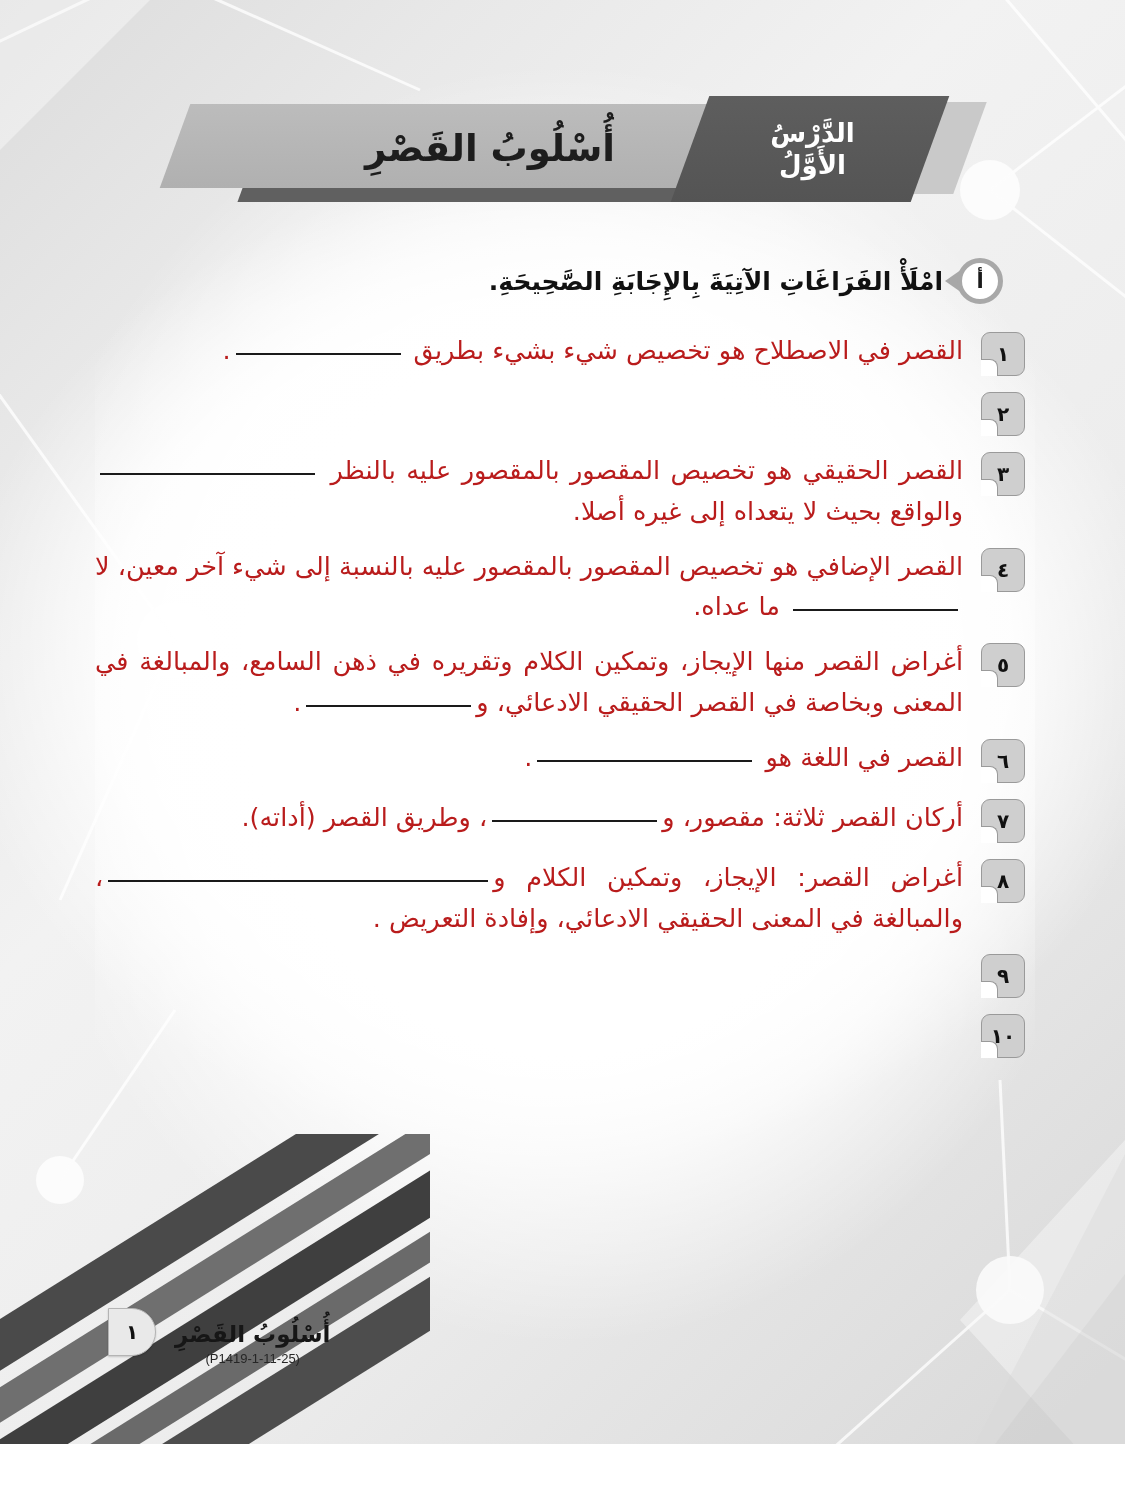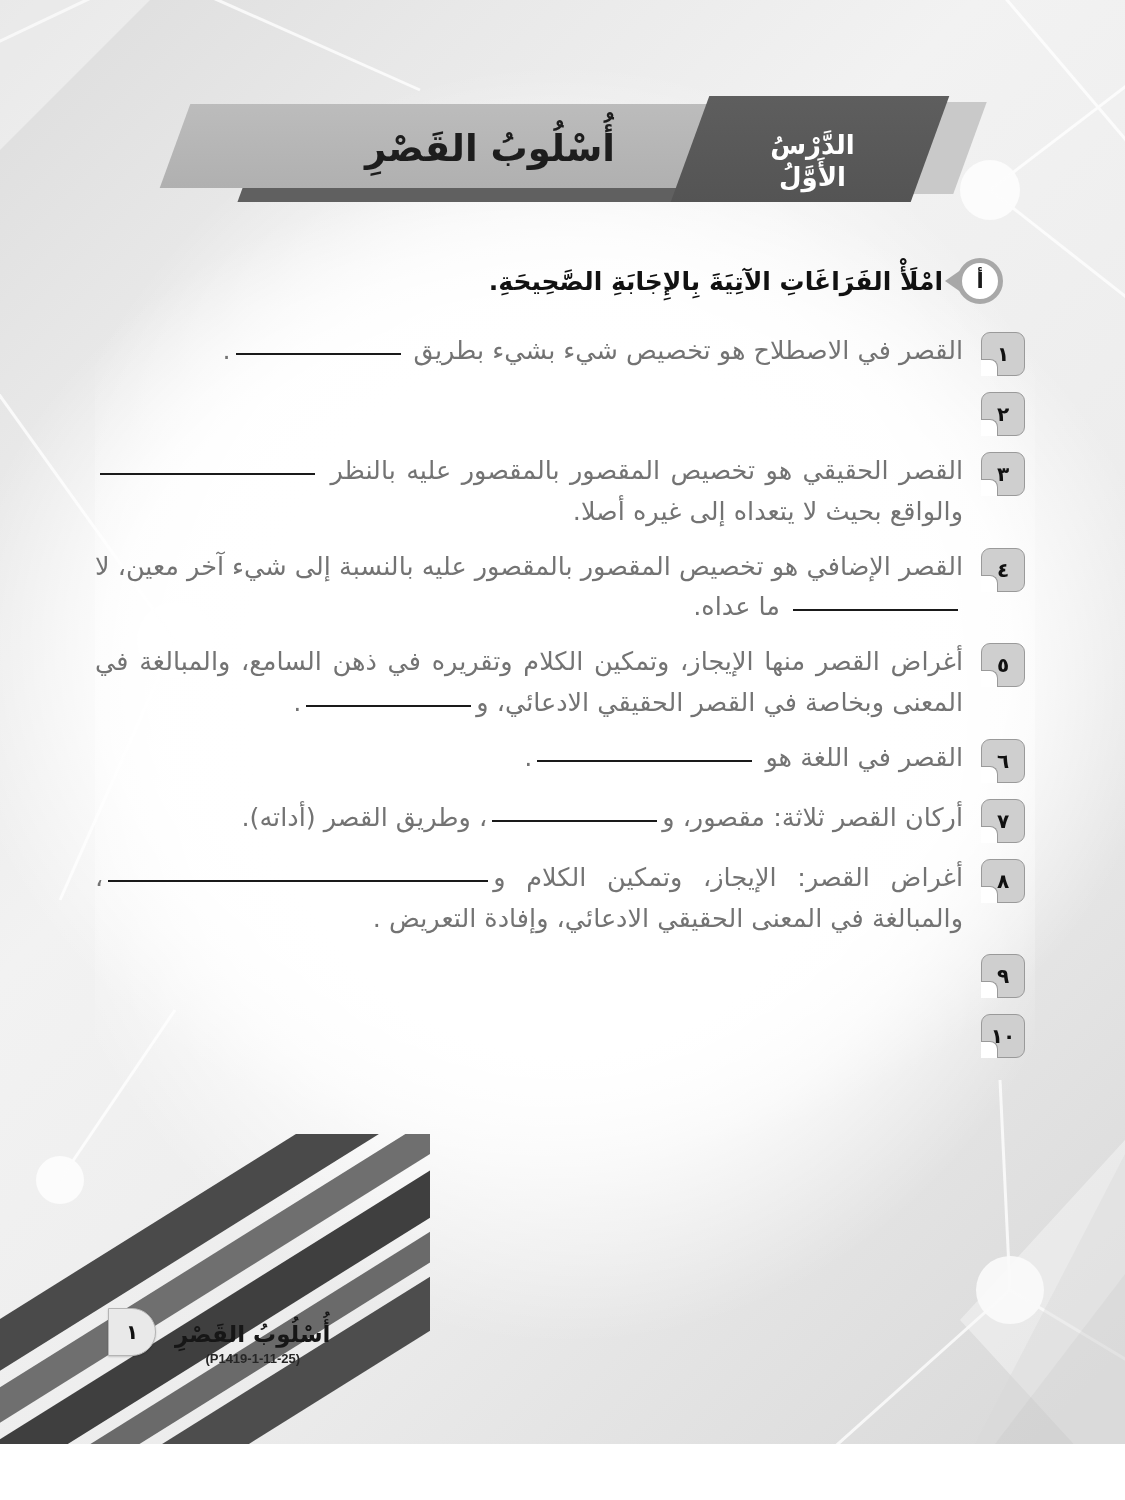--- a/index.html
+++ b/index.html
@@ -93,21 +93,21 @@
     justify-content: center;
     font-family: "DejaVu Sans", "Liberation Sans", sans-serif;
     font-size: 37px;
     font-weight: bold;
     color: #1d1d1d;
     letter-spacing: 0;
     white-space: nowrap;
   }
   .hdr-lesson {
     position: absolute;
-    left: 700px; top: 16px;
+    left: 700px; top: 4px;
     width: 225px; height: 100px;
     display: flex;
     flex-direction: column;
     align-items: center;
     justify-content: center;
     color: #ffffff;
     font-size: 26px;
     font-weight: bold;
     line-height: 1.22;
     text-align: center;
@@ -197,21 +197,21 @@
     background: #ffffff;
     border-top: 1.5px solid #9a9a9a;
     border-right: 1.5px solid #9a9a9a;
     border-radius: 0 8px 0 0;
     box-sizing: border-box;
   }
   .q-text {
     flex: 1 1 auto;
     font-size: 25.5px;
     line-height: 1.60;
-    color: #737373;
+    color: #b91c1c;
     text-align: justify;
     text-align-last: right;
   }
   .blank {
     display: inline-block;
     border-bottom: 2.4px solid #1a1a1a;
     vertical-align: 4px;
     margin: 0 5px;
   }
   .b-md  { width: 165px; }
@@ -248,21 +248,21 @@
   .footer-title {
     font-size: 23px;
     font-weight: bold;
     color: #161616;
     line-height: 1.1;
     white-space: nowrap;
   }
   .footer-code {
     margin-top: 4px;
     font-size: 13px;
-    font-weight: bold;
+    font-weight: normal;
     color: #262626;
     direction: ltr;
     font-family: "Liberation Sans", sans-serif;
     white-space: nowrap;
   }
 </style>
 </head>
 <body>
 
 <div class="page">

